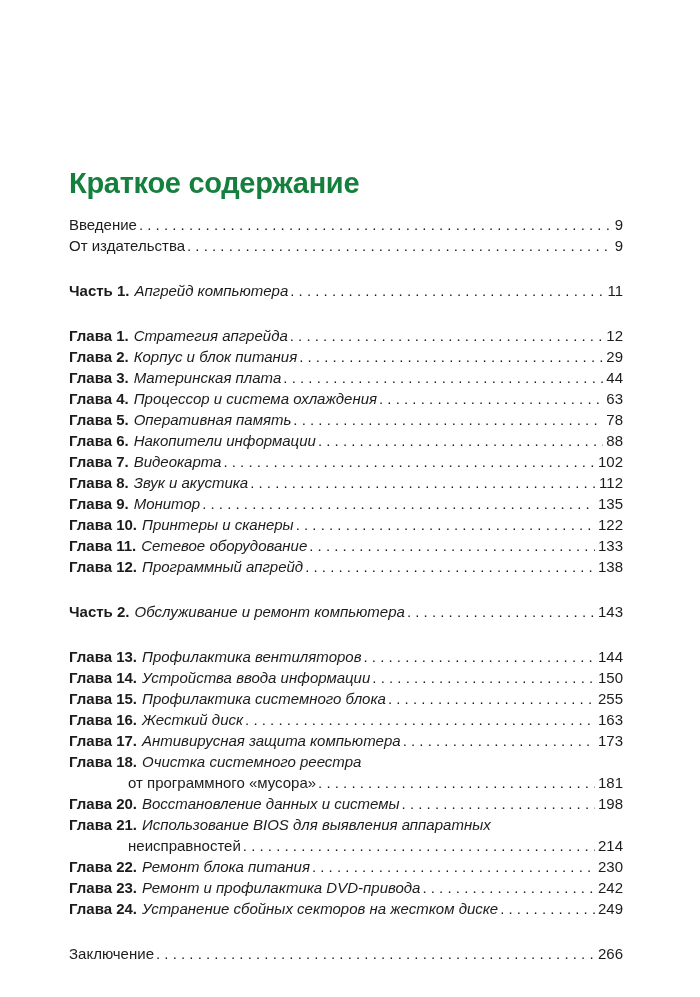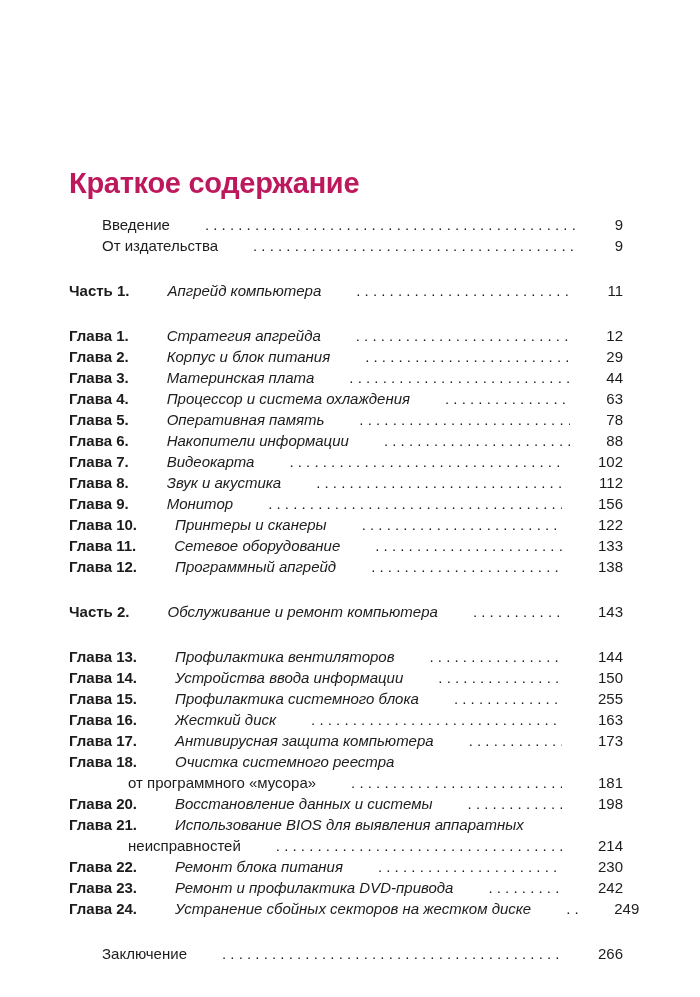--- a/index.html
+++ b/index.html
@@ -18,28 +18,28 @@
     left: 69px;
     top: 168px;
     width: 554px;
   }
   .title {
     font-size: 29px;
     line-height: 30px;
     font-weight: 700;
     letter-spacing: -0.3px;
     margin: 0 0 16px 0;
-    color: #be185d;
+    color: #15803d;
   }
   .toc {
     font-size: 15px;
     line-height: 21px;
   }
   .row.gap { margin-top: 24px; }
-  .line { display: flex; align-items: flex-start; gap: 33px; }
+  .line { display: flex; align-items: flex-start; }
   .bold { font-weight: 700; white-space: nowrap; }
   .entry-title { white-space: nowrap; }
   .entry-title.spaced { margin-left: 5px; font-style: italic; }
   .cont { margin-left: 59px; white-space: nowrap; }
   .dots {
     flex: 1 1 auto;
     overflow: hidden;
     white-space: nowrap;
     margin-left: 2px;
     min-width: 12px;
@@ -146,21 +146,21 @@
           <span class="entry-title spaced">Звук и акустика</span>
       <span class="dots"></span>
       <span class="pagenum">112</span>
     </div>
   </div>
       <div class="row">
     <div class="line line1">
       <span class="bold">Глава 9.</span>
           <span class="entry-title spaced">Монитор</span>
       <span class="dots"></span>
-      <span class="pagenum">156</span>
+      <span class="pagenum">135</span>
     </div>
   </div>
       <div class="row">
     <div class="line line1">
       <span class="bold">Глава 10.</span>
           <span class="entry-title spaced">Принтеры и сканеры</span>
       <span class="dots"></span>
       <span class="pagenum">122</span>
     </div>
   </div>

